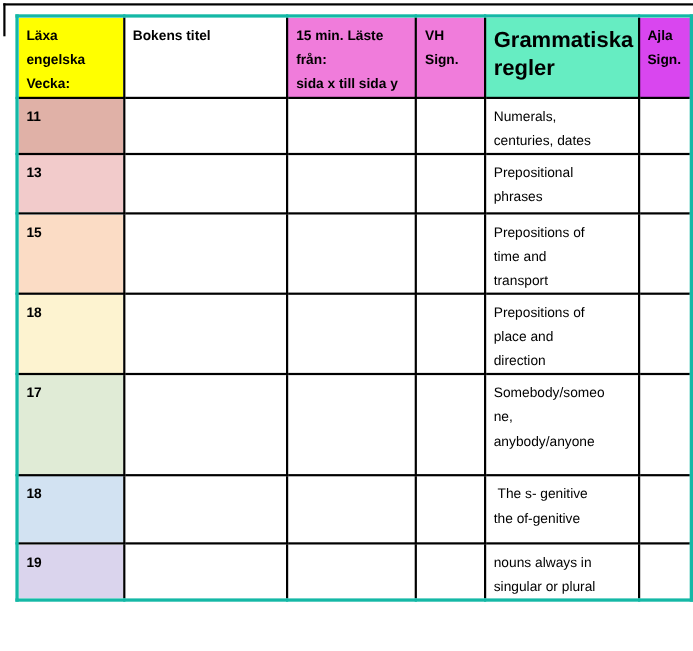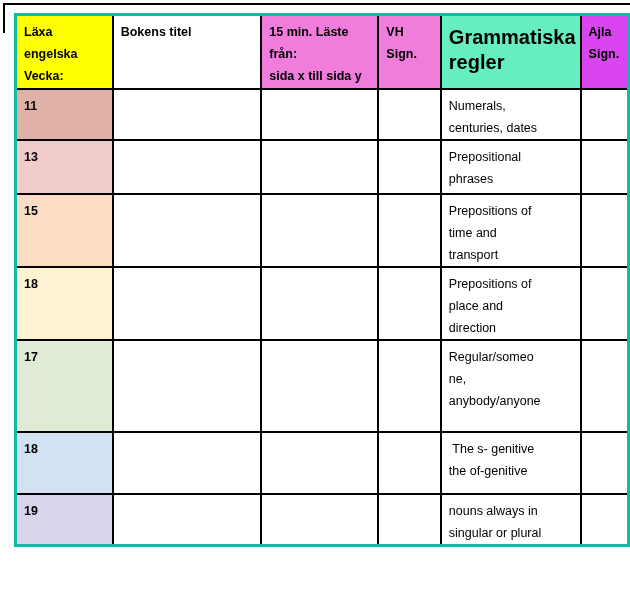--- a/index.html
+++ b/index.html
@@ -119,21 +119,21 @@
         <td class="grammar-cell">Prepositions of
 place and
 direction</td>
         <td></td>
       </tr>
       <tr style="height:92px">
         <td class="week-cell" style="background-color: rgb(224, 235, 214);">17</td>
         <td></td>
         <td></td>
         <td></td>
-        <td class="grammar-cell">Regular/someo
+        <td class="grammar-cell">Somebody/someo
 ne,
 anybody/anyone</td>
         <td></td>
       </tr>
       <tr style="height:62px">
         <td class="week-cell" style="background-color: rgb(210, 226, 242);">18</td>
         <td></td>
         <td></td>
         <td></td>
         <td class="grammar-cell">&nbsp;The s- genitive

